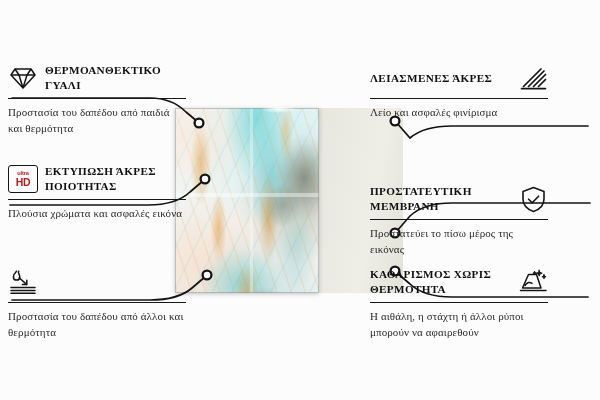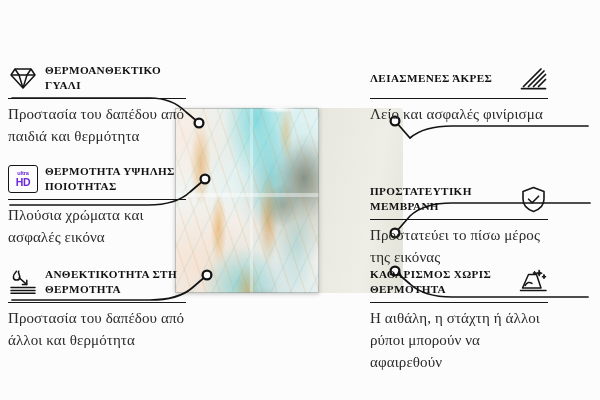--- a/index.html
+++ b/index.html
@@ -144,21 +144,21 @@
   }
   .feature.right .f-head { flex-direction: row-reverse; }
 
   .f-icon {
     width: 30px;
     height: 30px;
     flex: 0 0 30px;
     display: flex;
     align-items: center;
     justify-content: center;
-    color: #6d28d9;
+    color: #b91c1c;
   }
   .f-icon svg { display: block; }
 
   .f-title {
     font-family: "Liberation Serif", serif;
     font-size: 11.2px;
     font-weight: 700;
     letter-spacing: 0.35px;
     line-height: 1.32;
     color: #111111;
@@ -166,21 +166,21 @@
   }
 
   .f-rule {
     height: 0;
     border-top: 1.3px solid #171717;
     margin: 4px 0 5px 0;
   }
 
   .f-desc {
     font-family: "Liberation Serif", serif;
-    font-size: 15px;
+    font-size: 11px;
     line-height: 1.46;
     color: #2a2a2a;
     letter-spacing: 0.1px;
   }
 
   
   .uhd {
     width: 28px; height: 26px;
     border: 1.4px solid #141414;
     border-radius: 3px;
@@ -257,39 +257,38 @@
   </div>
 
   <div class="feature left" style="top:163px;">
     <div class="f-head">
       <div class="f-icon">
         <div class="uhd">
           <span class="u">ultra</span>
           <span class="h">HD</span>
         </div>
       </div>
-      <div class="f-title">ΘΕΡΜΟΤΗΤΑ ΥΨΗΛΗΣ ΠΟΙΟΤΗΤΑΣ</div>
+      <div class="f-title">ΕΚΤΥΠΩΣΗ ΆΚΡΕΣ ΠΟΙΟΤΗΤΑΣ</div>
     </div>
     <div class="f-rule"></div>
     <div class="f-desc">Πλούσια χρώματα και ασφαλές εικόνα</div>
   </div>
 
   <div class="feature left" style="top:266px;">
     <div class="f-head">
       <div class="f-icon">
         <svg width="28" height="27" viewBox="0 0 28 27" fill="none" stroke="#141414" stroke-width="1.5" stroke-linecap="round" stroke-linejoin="round">
           <path d="M7.5 2.2 C5.2 4.6 4.4 6.4 4.4 7.9 a3.2 3.2 0 0 0 6.4 0 c0-1.7-1.3-3.1-1.3-4.6 0-0.4 0.1-0.8 0.2-1.1"></path>
           <path d="M10.2 8.8 L17.6 15.4"></path>
           <path d="M13.4 15.6 L17.8 15.6 L17.8 11.3"></path>
           <path d="M2 18.6 H26"></path>
             <path d="M2 21.4 H26"></path>
             <path d="M2 24.2 H26"></path>
         </svg>
       </div>
-      <div class="f-title">ΑΝΘΕΚΤΙΚΟΤΗΤΑ ΣΤΗ ΘΕΡΜΟΤΗΤΑ</div>
     </div>
     <div class="f-rule"></div>
     <div class="f-desc">Προστασία του δαπέδου από άλλοι και θερμότητα</div>
   </div>
 
   <div class="feature right" style="top:62px;">
     <div class="f-head">
       <div class="f-icon">
         <svg width="27" height="25" viewBox="0 0 27 25" fill="none" stroke="#141414" stroke-width="1.7" stroke-linecap="round">
           <path d="M3.5 20.5 L21 3"></path>

